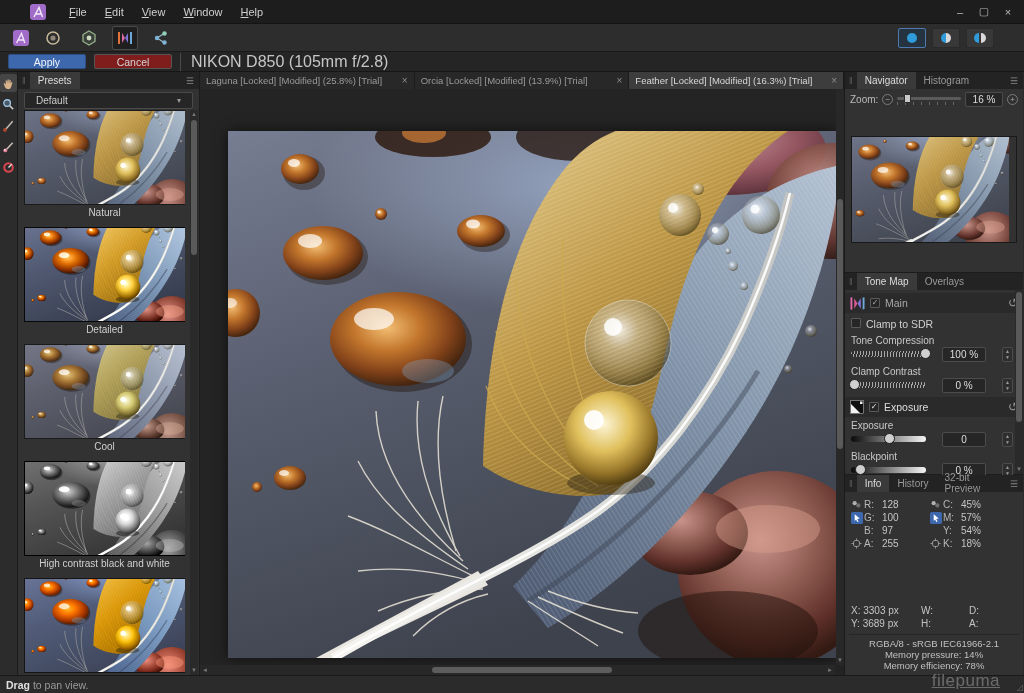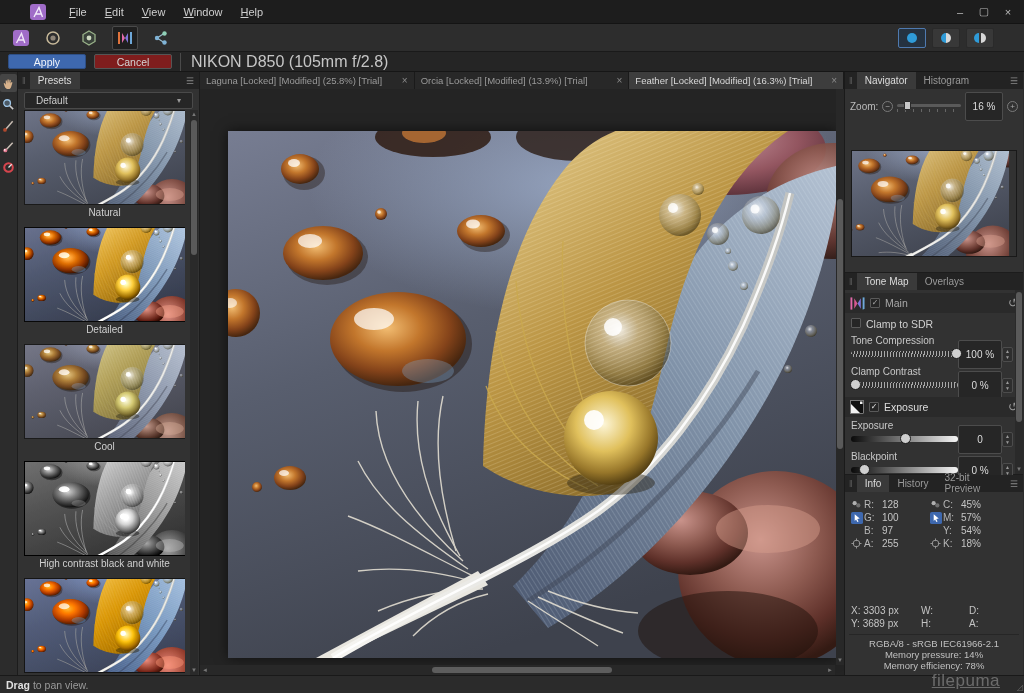--- a/index.html
+++ b/index.html
@@ -80,34 +80,34 @@
   #rightcol{width:178px;background:#323232;display:flex;flex-direction:column;}
   .rsection{position:relative;}
   #nav-section{height:201px;border-bottom:1px solid #1c1c1c;}
   #zoomrow{display:flex;align-items:center;gap:4px;padding:3px 5px 0;}
   .zlabel{font-size:10px;color:#bbb;}
   .circbtn{width:11px;height:11px;border:1px solid #7a7a7a;border-radius:50%;color:#aaa;font-size:8px;line-height:9px;text-align:center;}
   #zoomslider{position:relative;flex:1;height:12px;}
   #zoomslider .ztrack{position:absolute;left:0;right:0;top:3px;height:3px;background:#5a5a5a;border-radius:2px;}
   #zoomslider .zticks{position:absolute;left:0;right:0;top:8px;height:3px;background:repeating-linear-gradient(90deg,#666 0 1px,transparent 1px 8px);}
   #zoomslider .zthumb{position:absolute;top:0;width:7px;height:9px;background:#c8c8c8;border:1px solid #2a2a2a;border-radius:1px;}
-  .valbox{width:40px;height:29px;background:#262626;border:1px solid #4c4c4c;border-radius:2px;color:#ddd;font-size:10px;display:flex;align-items:center;justify-content:center;}
+  .valbox{width:40px;height:15px;background:#262626;border:1px solid #4c4c4c;border-radius:2px;color:#ddd;font-size:10px;display:flex;align-items:center;justify-content:center;}
   #nav-thumbwrap{margin:29px auto 0;width:166px;height:107px;border:1px solid #191919;overflow:hidden;}
   #nav-thumbwrap svg{display:block;width:166px;height:107px;}
 
   #tm-section{height:202px;border-bottom:1px solid #1c1c1c;}
   .sectionbar{height:20px;background:#2a2a2a;display:flex;align-items:center;gap:5px;padding:0 5px;position:relative;margin-top:3px;}
   .sectionbar:first-of-type{margin-top:0;}
   .sectionbar::after{content:"";position:absolute;left:18px;bottom:-4px;border:4px solid transparent;border-top-color:#2a2a2a;}
   .checkbox{width:10px;height:10px;background:#262626;border:1px solid #5a5a5a;border-radius:1px;display:flex;align-items:center;justify-content:center;font-size:8px;color:#aaa;line-height:10px;}
   .checkbox.bright{color:#e8e8e8;}
   .seclabel{font-size:10.5px;color:#a8a8a8;}
   .seclabel.bright{color:#ddd;}
   .reset{margin-left:auto;color:#9a9a9a;font-size:12px;line-height:12px;}
-  .tmrow{display:flex;align-items:center;gap:0;padding:0 10px 0 6px;height:18px;}
+  .tmrow{display:flex;align-items:center;gap:16px;padding:0 10px 0 6px;height:18px;}
   .tmlabel{font-size:10px;color:#c8c8c8;padding:3px 6px 0;height:13px;}
   .track{position:relative;flex:1;height:6px;border-radius:3px;}
   .track.zigzag{background-color:#303030;background-image:repeating-linear-gradient(100deg,#a8a8a8 0 1px,transparent 1px 3px);}
   .track.grad{background:linear-gradient(90deg,#0a0a0a,#f5f5f5);}
   .thumb{position:absolute;top:-3px;width:11px;height:11px;background:#cfcfcf;border:1px solid #1e1e1e;border-radius:50%;margin-left:-5px;}
   .stepper{width:11px;height:15px;background:#2e2e2e;border:1px solid #4c4c4c;border-radius:2px;display:flex;flex-direction:column;align-items:center;justify-content:center;color:#999;}
   .stepper span{font-size:5px;line-height:6px;}
   #tm-scroll{right:0;top:17px;bottom:0;}
   .clamp-row{display:flex;gap:5px;padding:5px 6px 2px;}
   .clamp-label{font-size:10.5px;color:#cfcfcf;}

